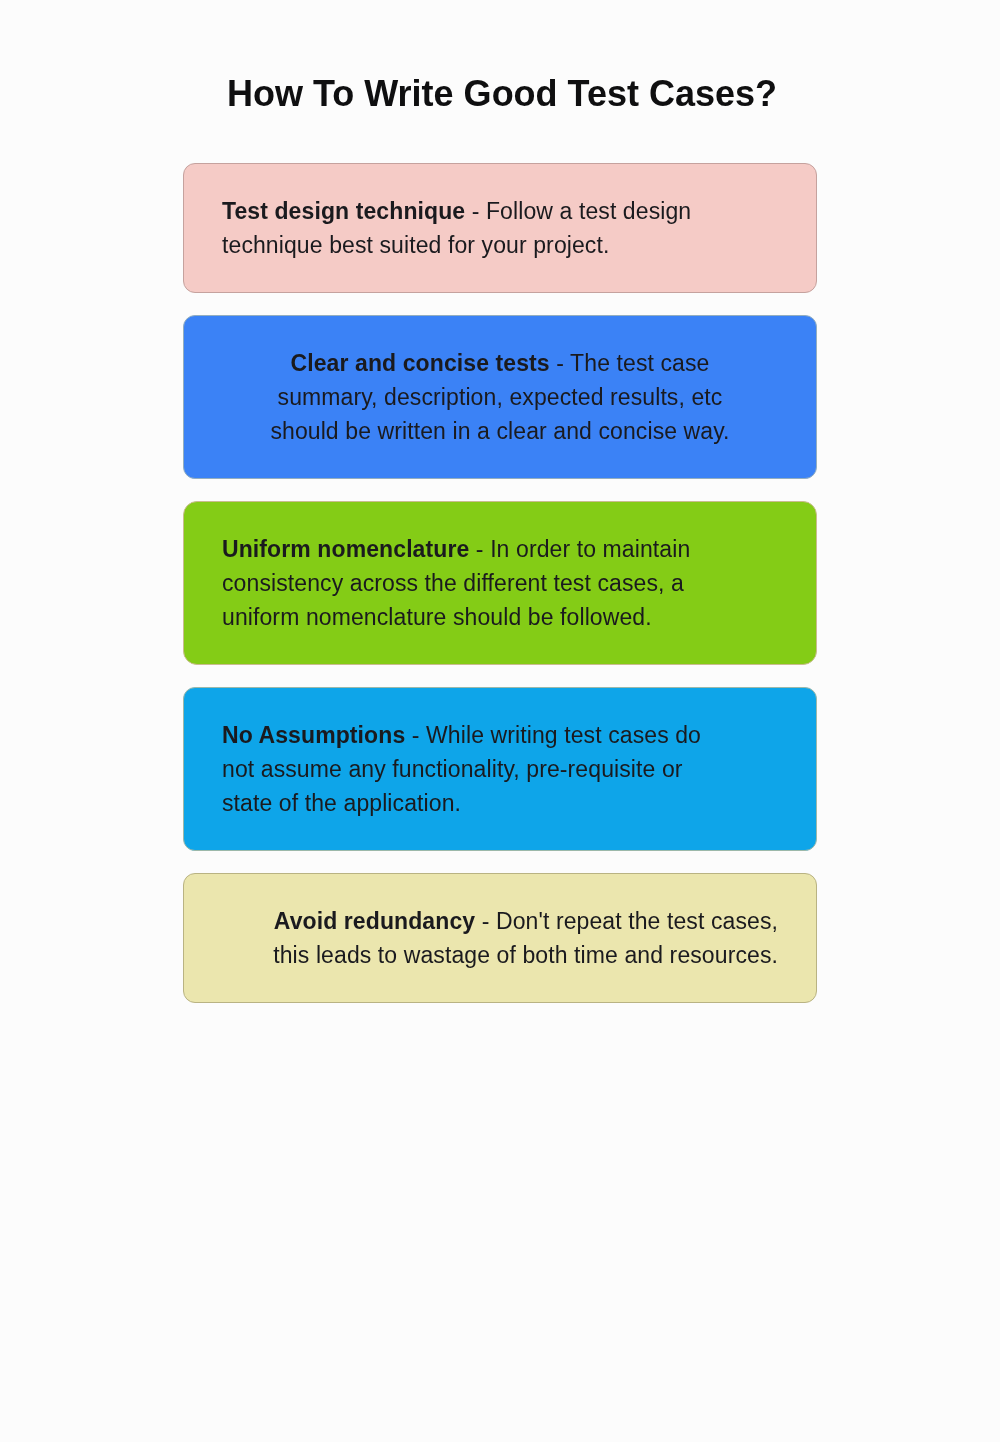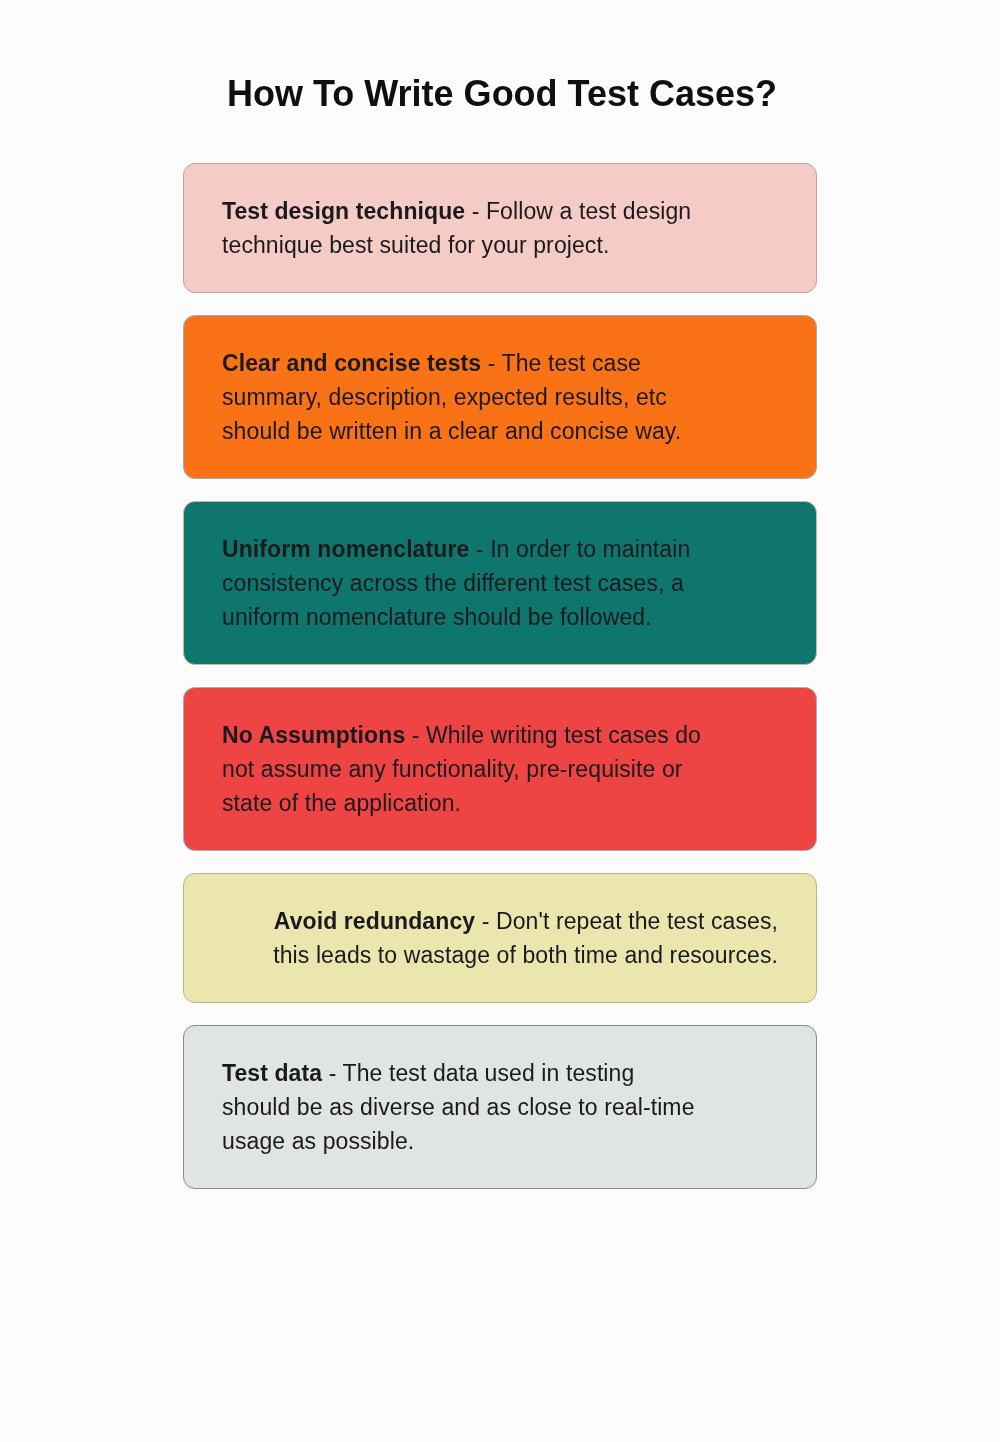--- a/index.html
+++ b/index.html
@@ -52,43 +52,38 @@
 
 <h1 class="page-title">How To Write Good Test Cases?</h1>
 
 <main class="card-list">
 
   <section class="card" style="background: rgb(245, 203, 198); border-color: rgb(197, 162, 158);">
     <p><span class="card-heading">Test design technique</span><span class="card-separator"> - </span><span class="card-description">Follow a test design
 technique best suited for your project.</span></p>
   </section>
 
-  <section class="card" style="background: #f97316; border-color: rgb(147, 174, 191);">
+  <section class="card" style="background: #3b82f6; border-color: rgb(147, 174, 191); text-align: center;">
     <p><span class="card-heading">Clear and concise tests</span><span class="card-separator"> - </span><span class="card-description">The test case
 summary, description, expected results, etc
 should be written in a clear and concise way.</span></p>
   </section>
 
-  <section class="card" style="background: #0f766e; border-color: rgb(201, 188, 142);">
+  <section class="card" style="background: #84cc16; border-color: rgb(201, 188, 142); border-radius: 14px;">
     <p><span class="card-heading">Uniform nomenclature</span><span class="card-separator"> - </span><span class="card-description">In order to maintain
 consistency across the different test cases, a
 uniform nomenclature should be followed.</span></p>
   </section>
 
-  <section class="card" style="background: #ef4444; border-color: rgb(156, 184, 169);">
+  <section class="card" style="background: #0ea5e9; border-color: rgb(156, 184, 169);">
     <p><span class="card-heading">No Assumptions</span><span class="card-separator"> - </span><span class="card-description">While writing test cases do
 not assume any functionality, pre-requisite or
 state of the application.</span></p>
   </section>
 
   <section class="card" style="background: rgb(235, 230, 174); border-color: rgb(185, 179, 131); text-align: right;">
     <p><span class="card-heading">Avoid redundancy</span><span class="card-separator"> - </span><span class="card-description">Don't repeat the test cases,
 this leads to wastage of both time and resources.</span></p>
   </section>
 
 
-  <section class="card" style="background: rgb(225, 228, 229); border-color: rgb(134, 139, 142);">
-    <p><span class="card-heading">Test data</span><span class="card-separator"> - </span><span class="card-description">The test data used in testing
-should be as diverse and as close to real-time
-usage as possible.</span></p>
-  </section>
 
 </main>
 
 </body></html>

